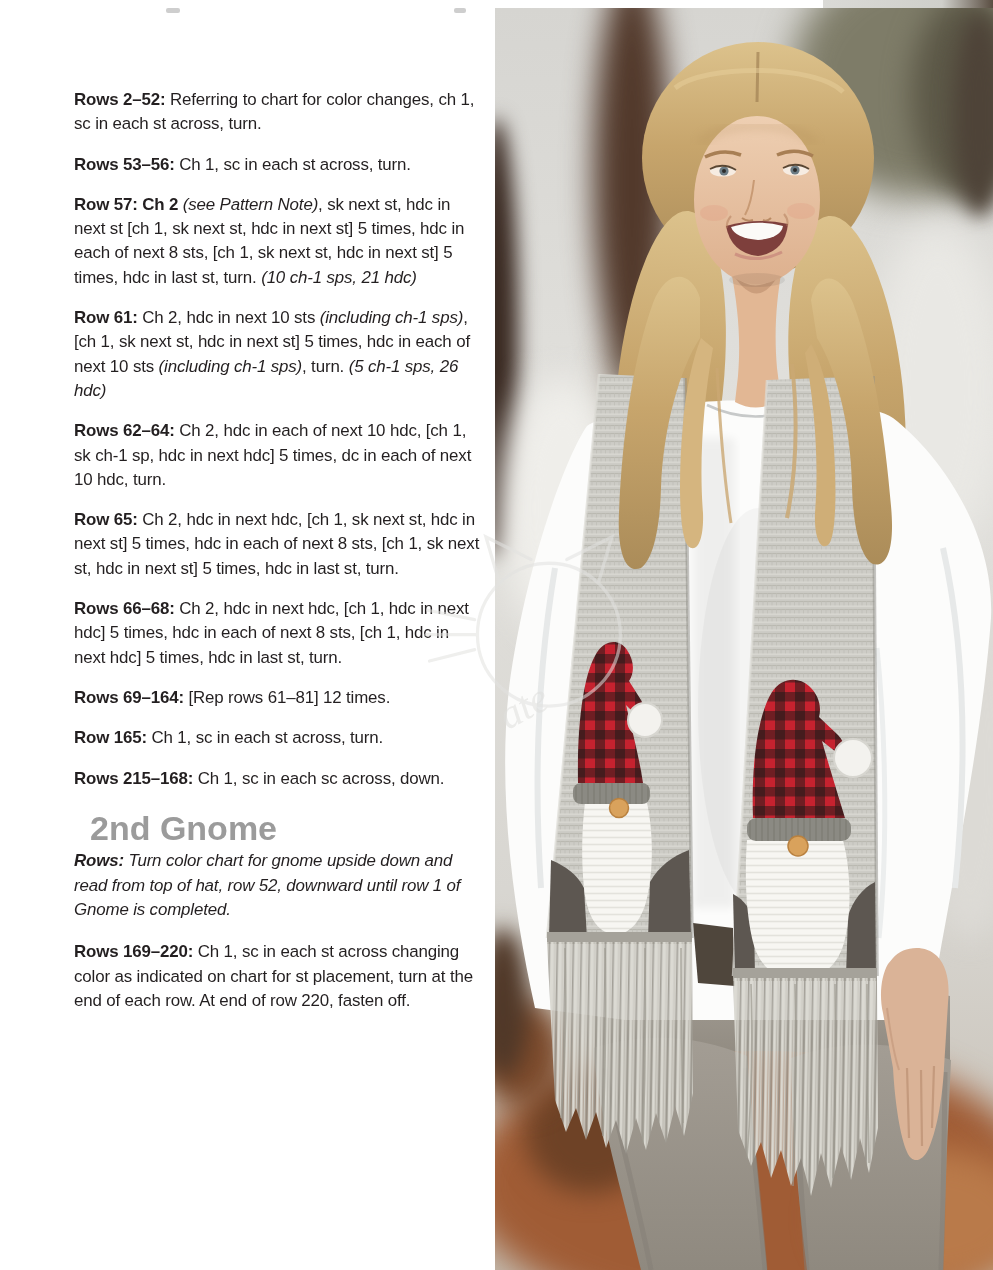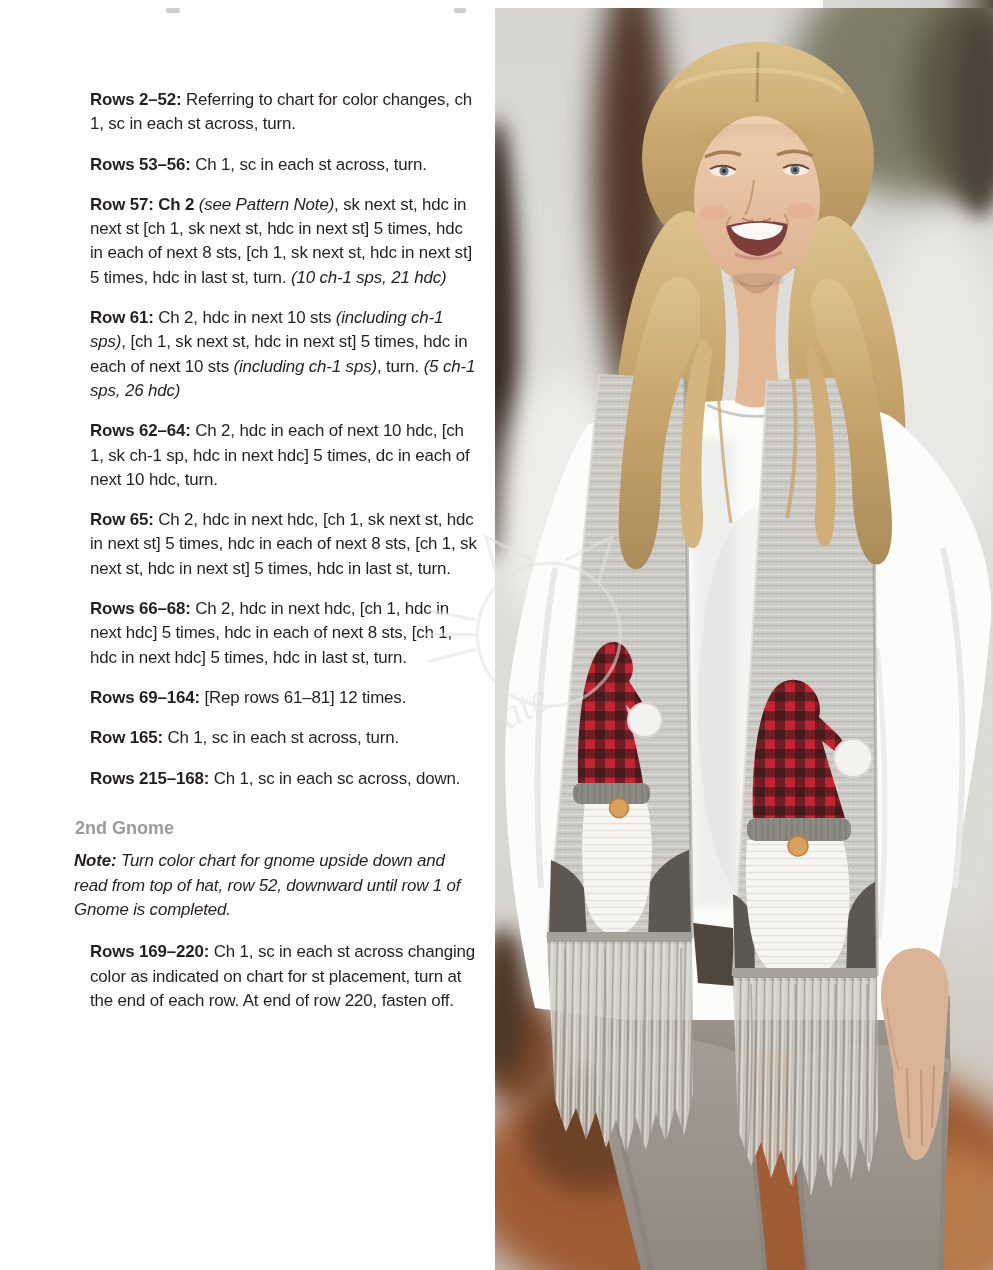--- a/index.html
+++ b/index.html
@@ -2,24 +2,24 @@
 <html><head>
 <meta charset="utf-8">
 <style>
   html,body{margin:0;padding:0;background:#ffffff;}
   .page{position:relative;width:993px;height:1270px;background:#ffffff;overflow:hidden;
         font-family:"Liberation Sans",sans-serif;}
 
   
   .text-col{position:absolute;left:74px;top:88px;width:406px;color:#231f20;
             font-size:16.9px;line-height:24.3px;letter-spacing:-0.15px;}
-  .para{margin:0 0 16px 16px;}
+  .para{margin:0 0 16px 0;}
   .para strong{font-weight:bold;}
   .para em{font-style:italic;}
-  .sec-heading{margin:22px 0 6px 1px;font-size:18px;line-height:30px;font-weight:bold;
+  .sec-heading{margin:22px 0 6px 16px;font-size:34px;line-height:30px;font-weight:bold;
                color:#9b9b9b;letter-spacing:0;}
   .note-para{margin:0 0 17px 0;font-style:italic;line-height:24.8px;}
   .note-para strong{font-weight:bold;font-style:italic;}
 
   .speck{position:absolute;background:#b3b3b3;opacity:.65;border-radius:2px;}
   .speck.s1{left:166px;top:8px;width:14px;height:5px;}
   .speck.s2{left:454px;top:8px;width:12px;height:5px;}
   .top-strip{position:absolute;left:823px;top:0;width:170px;height:9px;
              background:linear-gradient(90deg,#dadad6,#cfcfca 70%,#5a4e42);}
 
@@ -72,21 +72,21 @@
     <p class="para"><strong>Rows 66–68:</strong><span> Ch 2, hdc in next hdc, [ch 1, hdc in next hdc] 5 times, hdc in each of next 8 sts, [ch 1, hdc in next hdc] 5 times, hdc in last st, turn.</span></p>
 
     <p class="para"><strong>Rows 69–164:</strong><span> [Rep rows 61–81] 12 times.</span></p>
 
     <p class="para"><strong>Row 165:</strong><span> Ch 1, sc in each st across, turn.</span></p>
 
     <p class="para"><strong>Rows 215–168:</strong><span> Ch 1, sc in each sc across, down.</span></p>
 
     <h2 class="sec-heading">2nd Gnome</h2>
 
-    <p class="note-para"><strong>Note:</strong><span> Turn color chart for gnome upside down and read from top of hat, row 52, downward until row 1 of Gnome is completed.</span></p>
+    <p class="note-para"><strong>Rows:</strong><span> Turn color chart for gnome upside down and read from top of hat, row 52, downward until row 1 of Gnome is completed.</span></p>
 
     <p class="para"><strong>Rows 169–220:</strong><span> Ch 1, sc in each st across changing color as indicated on chart for st placement, turn at the end of each row. At end of row 220, fasten off.</span></p>
 
   </main>
 
   <figure class="photo">
 
     <div>
       <div class="blob b-trunkC"></div>
       <div class="blob b-trunkC2"></div>

